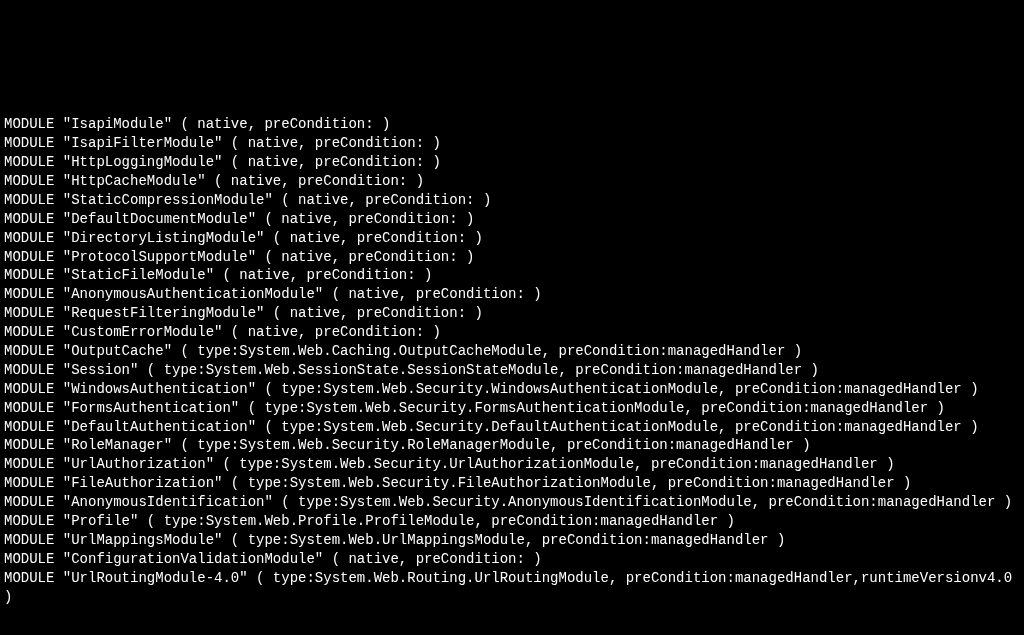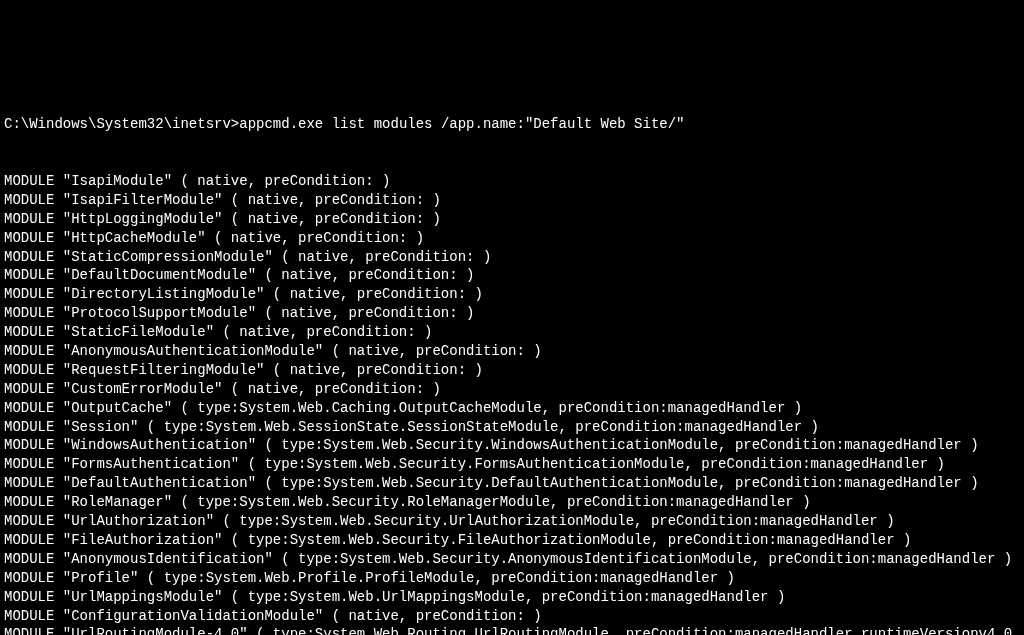--- a/index.html
+++ b/index.html
@@ -26,20 +26,19 @@
     .line {
       display: block;
     }
   </style>
 </head>
 <body>
 
 
 
 <div class="terminal">
-  <span class="line"><span>C:\Windows\System32\inetsrv&gt;</span><span>appcmd.exe list modules /app.name:"Default Web Site/"</span></span>
   <div id="output-container"><span class="line">MODULE "IsapiModule" ( native, preCondition: )</span><span class="line">MODULE "IsapiFilterModule" ( native, preCondition: )</span><span class="line">MODULE "HttpLoggingModule" ( native, preCondition: )</span><span class="line">MODULE "HttpCacheModule" ( native, preCondition: )</span><span class="line">MODULE "StaticCompressionModule" ( native, preCondition: )</span><span class="line">MODULE "DefaultDocumentModule" ( native, preCondition: )</span><span class="line">MODULE "DirectoryListingModule" ( native, preCondition: )</span><span class="line">MODULE "ProtocolSupportModule" ( native, preCondition: )</span><span class="line">MODULE "StaticFileModule" ( native, preCondition: )</span><span class="line">MODULE "AnonymousAuthenticationModule" ( native, preCondition: )</span><span class="line">MODULE "RequestFilteringModule" ( native, preCondition: )</span><span class="line">MODULE "CustomErrorModule" ( native, preCondition: )</span><span class="line">MODULE "OutputCache" ( type:System.Web.Caching.OutputCacheModule, preCondition:managedHandler )</span><span class="line">MODULE "Session" ( type:System.Web.SessionState.SessionStateModule, preCondition:managedHandler )</span><span class="line">MODULE "WindowsAuthentication" ( type:System.Web.Security.WindowsAuthenticationModule, preCondition:managedHandler )</span><span class="line">MODULE "FormsAuthentication" ( type:System.Web.Security.FormsAuthenticationModule, preCondition:managedHandler )</span><span class="line">MODULE "DefaultAuthentication" ( type:System.Web.Security.DefaultAuthenticationModule, preCondition:managedHandler )</span><span class="line">MODULE "RoleManager" ( type:System.Web.Security.RoleManagerModule, preCondition:managedHandler )</span><span class="line">MODULE "UrlAuthorization" ( type:System.Web.Security.UrlAuthorizationModule, preCondition:managedHandler )</span><span class="line">MODULE "FileAuthorization" ( type:System.Web.Security.FileAuthorizationModule, preCondition:managedHandler )</span><span class="line">MODULE "AnonymousIdentification" ( type:System.Web.Security.AnonymousIdentificationModule, preCondition:managedHandler )</span><span class="line">MODULE "Profile" ( type:System.Web.Profile.ProfileModule, preCondition:managedHandler )</span><span class="line">MODULE "UrlMappingsModule" ( type:System.Web.UrlMappingsModule, preCondition:managedHandler )</span><span class="line">MODULE "ConfigurationValidationModule" ( native, preCondition: )</span><span class="line">MODULE "UrlRoutingModule-4.0" ( type:System.Web.Routing.UrlRoutingModule, preCondition:managedHandler,runtimeVersionv4.0 )</span></div>
   
   
 </div>
 
 
 
 
 </body></html>

